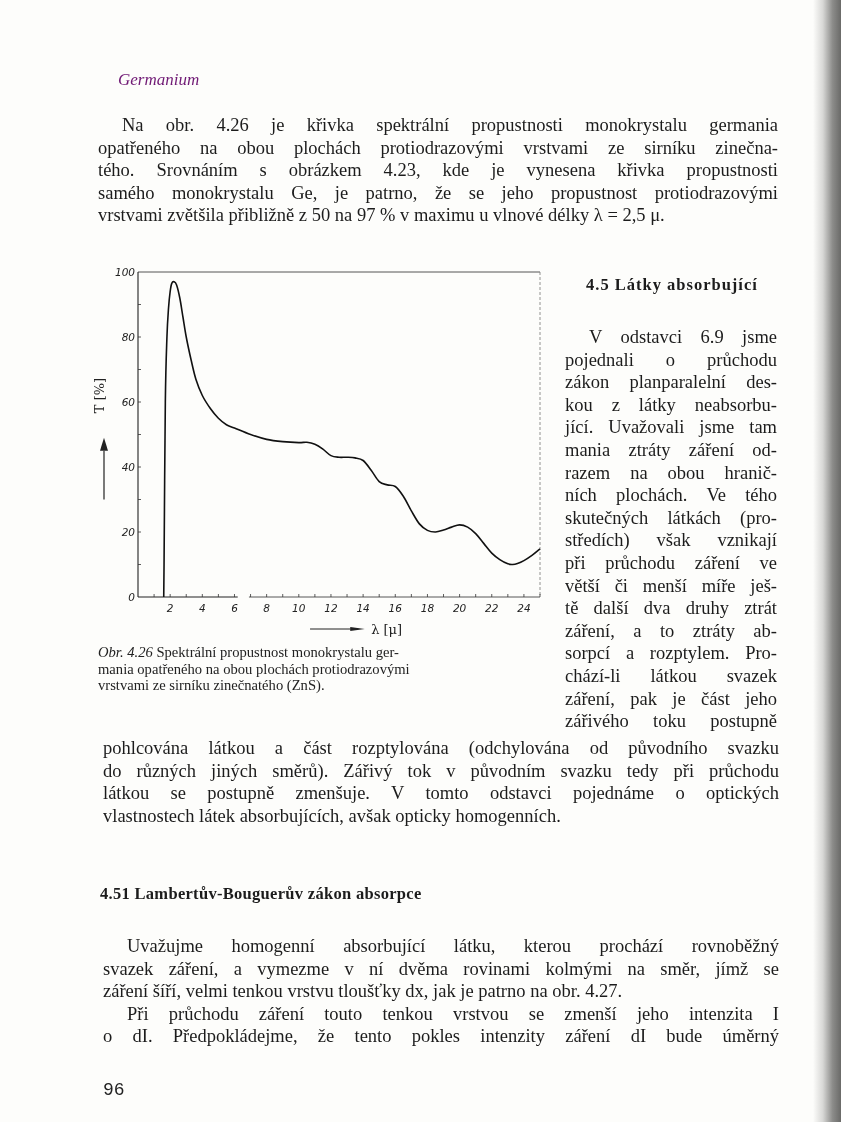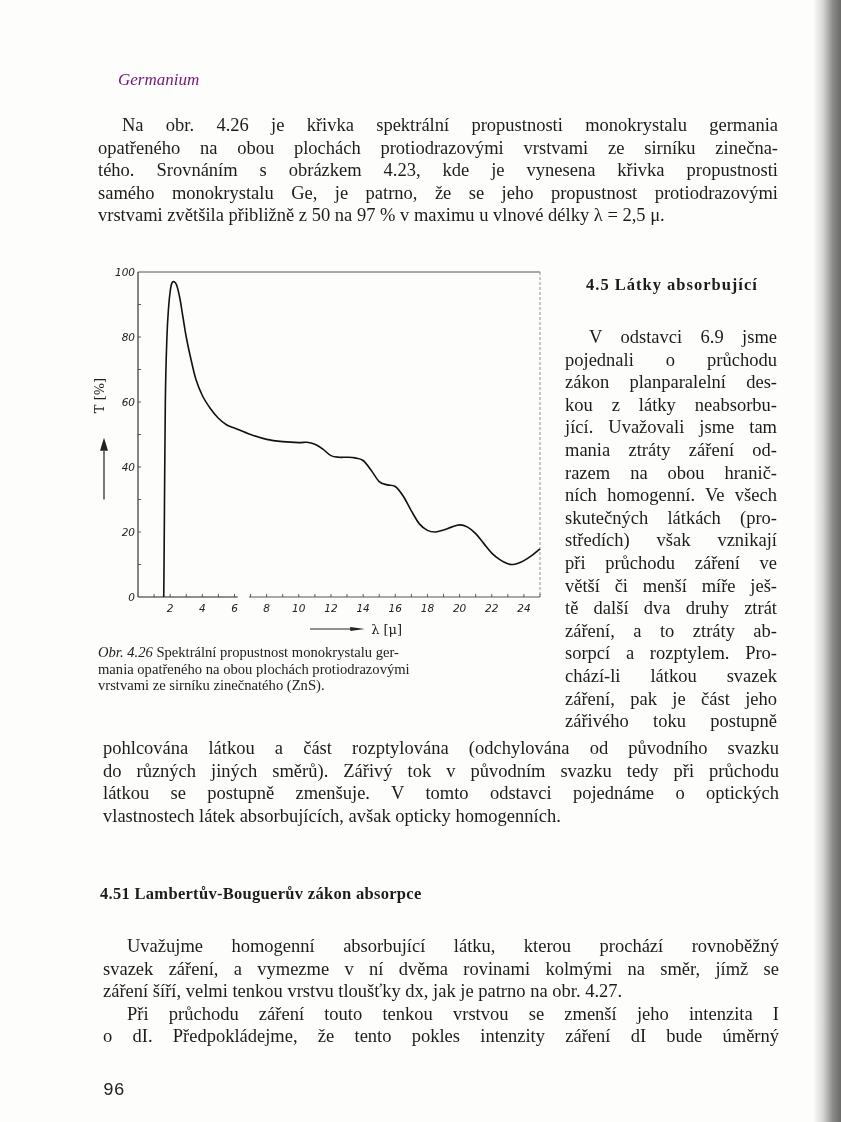--- a/index.html
+++ b/index.html
@@ -153,21 +153,21 @@
 <div class="section-head" id="sec45">4.5 Látky absorbující</div>
 
 <div class="para" id="side-col">
   <span class="line indent">V odstavci 6.9 jsme</span>
   <span class="line">pojednali o průchodu</span>
   <span class="line">zákon planparalelní des-</span>
   <span class="line">kou z látky neabsorbu-</span>
   <span class="line">jící. Uvažovali jsme tam</span>
   <span class="line">mania ztráty záření od-</span>
   <span class="line">razem na obou hranič-</span>
-  <span class="line">ních homogenní. Ve všech</span>
+  <span class="line">ních plochách. Ve tého</span>
   <span class="line">skutečných látkách (pro-</span>
   <span class="line">středích) však vznikají</span>
   <span class="line">při průchodu záření ve</span>
   <span class="line">větší či menší míře ješ-</span>
   <span class="line">tě další dva druhy ztrát</span>
   <span class="line">záření, a to ztráty ab-</span>
   <span class="line">sorpcí a rozptylem. Pro-</span>
   <span class="line">chází-li látkou svazek</span>
   <span class="line">záření, pak je část jeho</span>
   <span class="line">zářivého toku postupně</span>

